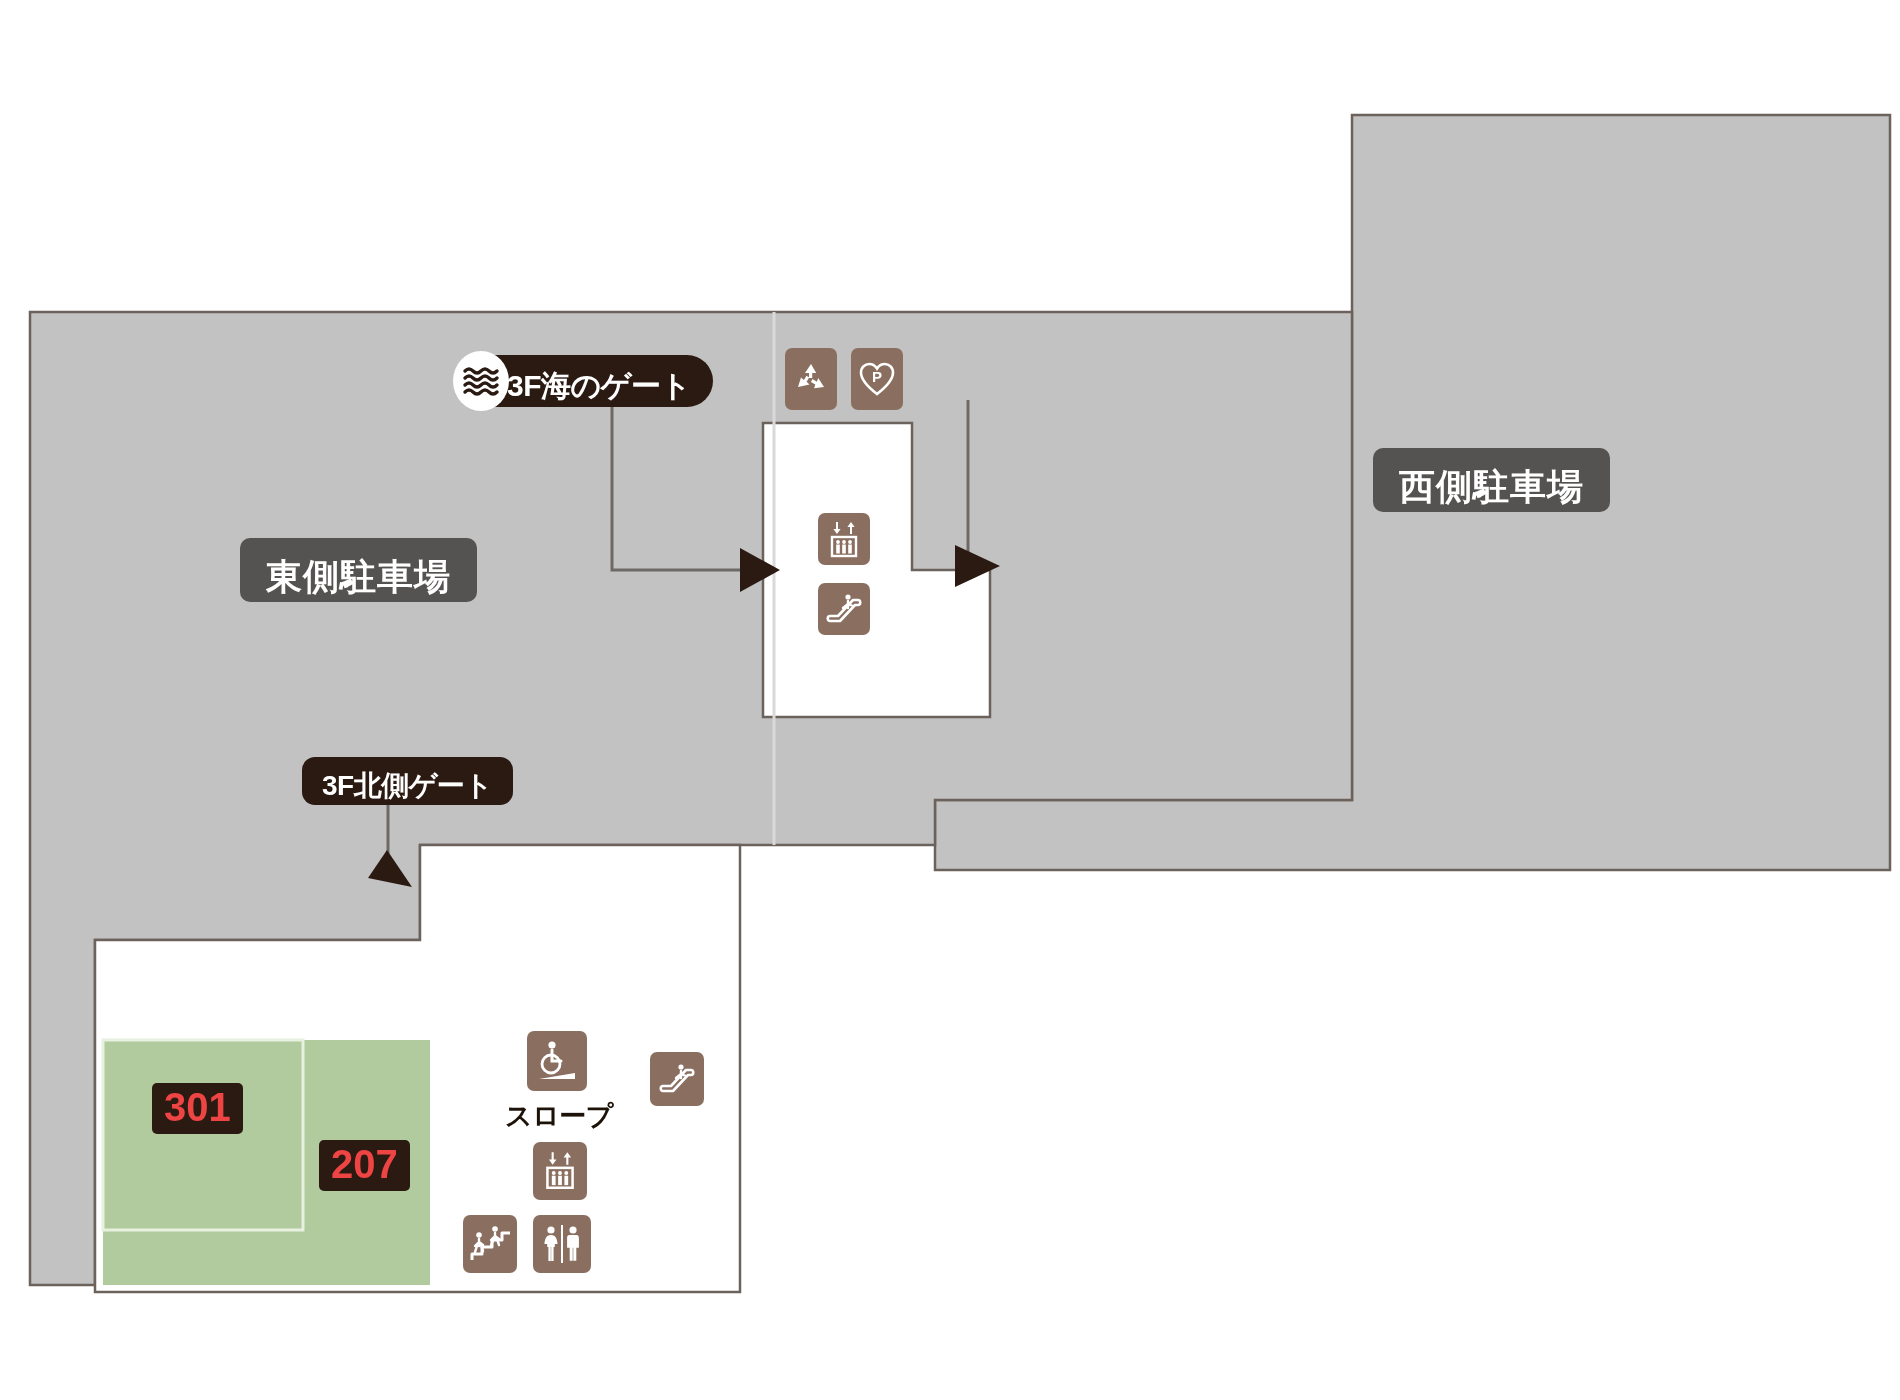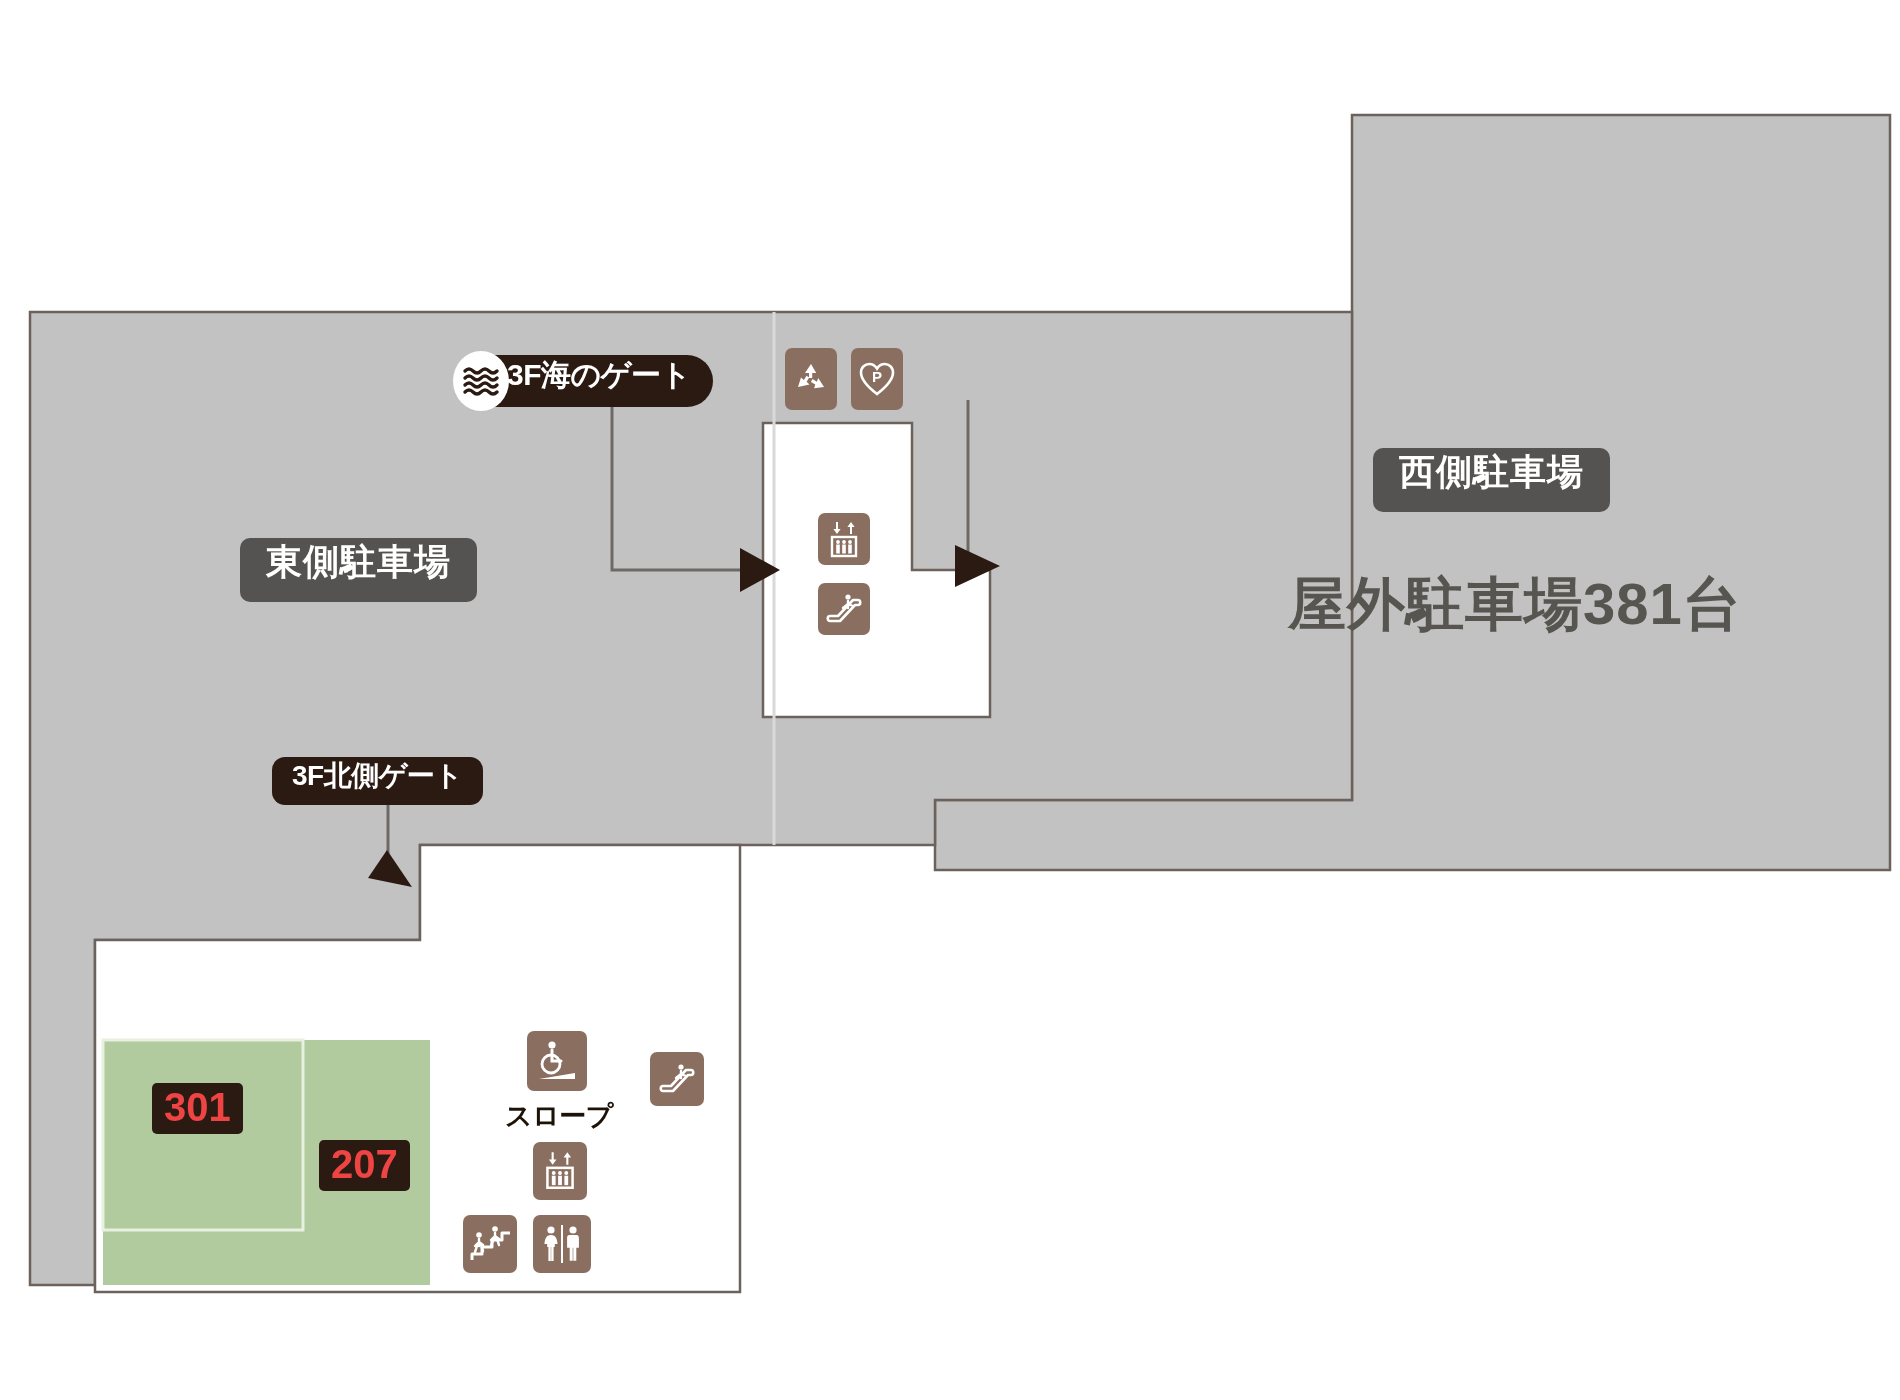--- a/index.html
+++ b/index.html
@@ -22,21 +22,21 @@
     position: absolute;
     left: 0; top: 0;
     width: 1900px;
     height: 1400px;
   }
 
   
   .badge {
     position: absolute;
     display: flex;
-    align-items: flex-start;
+    align-items: flex-end;
     box-sizing: border-box;
     white-space: nowrap;
     user-select: none;
   }
   .badge-gate {
     background: #2b1a12;
     border-radius: 26px;
     height: 52px;
     padding: 0 22px 0 52px;
     color: #ffffff;
@@ -182,33 +182,32 @@
           <path d="M4 17 q4 -4 8 0 t8 0 t8 0 t8 0"></path>
           <path d="M4 24 q4 -4 8 0 t8 0 t8 0 t8 0"></path>
           <path d="M4 31 q4 -4 8 0 t8 0 t8 0 t8 0"></path>
         </g>
       </svg>
     </span>
     <span>3F海のゲート</span>
   </div>
 
 
-  <div class="badge badge-gate no-icon" style="left:272px; top:757px;">
+  <div class="badge badge-gate no-icon" style="left:302px; top:757px;">
     <span>3F北側ゲート</span>
   </div>
 
   <div class="badge badge-parking" style="left:1373px; top:448px;">
     <span>西側駐車場</span>
   </div>
 
   <div class="badge badge-parking" style="left:240px; top:538px;">
     <span>東側駐車場</span>
   </div>
 
-  <div class="big-text" style="left:1288px; top:566px;">屋外駐車場381台</div>
 
   <div class="fac-icon" style="left:785px; top:348px; width:52px; height:62px; background:#8A6F60;">
     <svg width="36" height="36" viewBox="0 0 36 36">
       <g fill="#ffffff">
         <path d="M18 3 l5.2 9 -4 0 0 5 -3.2 0 0 -5 -4 0 z"></path>
         <path d="M5 26 l3 -9.6 2.9 2.7 2.6 -4.4 2.7 1.7 -2.6 4.4 2.9 2.6 z"></path>
         <path d="M31 26 l-9.9 1.2 1.2 -3.7 -4.4 -2.6 1.6 -2.8 4.4 2.6 1.3 -3.8 z"></path>
       </g>
     </svg>
   </div>

